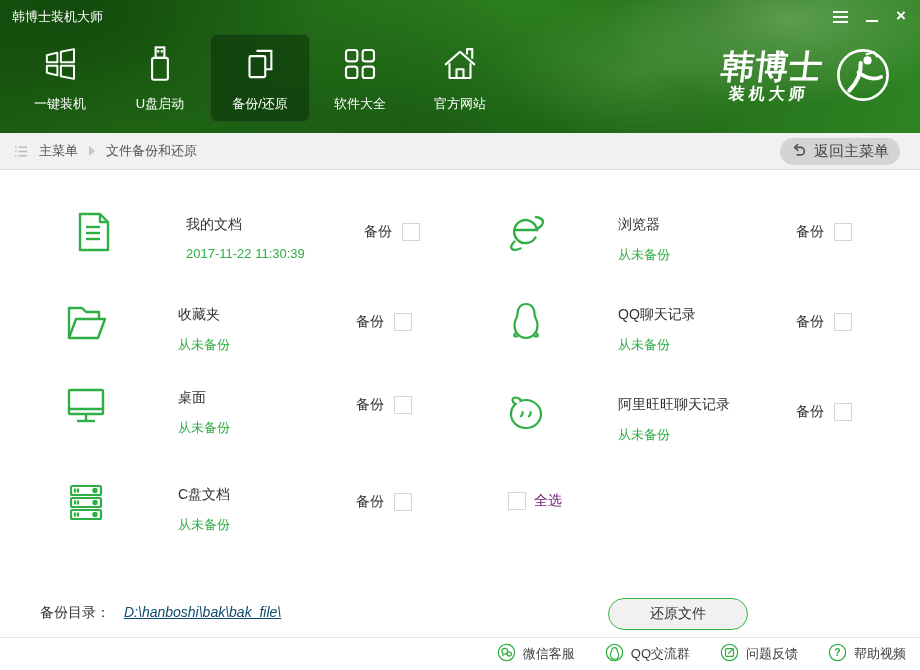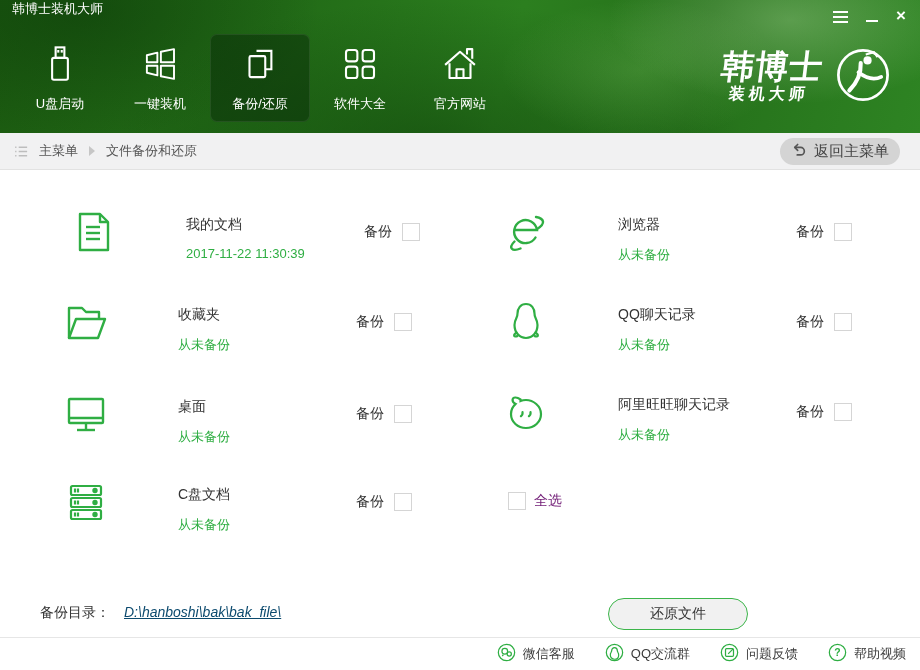--- a/index.html
+++ b/index.html
@@ -8,21 +8,21 @@
 
   
   .header { position:absolute; top:0; left:0; width:920px; height:133px;
     background:
       radial-gradient(ellipse 260px 120px at 790px 20px, rgba(210,245,190,0.30), transparent 70%),
       radial-gradient(ellipse 200px 100px at 640px 70px, rgba(150,220,120,0.22), transparent 70%),
       radial-gradient(ellipse 420px 200px at 430px 150px, rgba(12,60,8,0.55), transparent 75%),
       radial-gradient(ellipse 300px 160px at 80px 10px, rgba(10,55,8,0.5), transparent 80%),
       linear-gradient(105deg,#1b5a10 0%,#226b17 30%,#2c7f1f 55%,#25701a 75%,#2e8423 100%);
   }
-  .titlebar-title { position:absolute; left:12px; top:0; color:#fff; font-size:13px; }
+  .titlebar-title { position:absolute; left:12px; top:8px; color:#fff; font-size:13px; }
   .win-controls { position:absolute; right:14px; top:9px; display:flex; align-items:flex-start; gap:18px; }
   .wc-btn { cursor:pointer; }
   .hamburger { display:flex; flex-direction:column; gap:3px; padding-top:2px; }
   .hamburger i { display:block; width:15px; height:2px; background:#fff; }
   .minimize i { display:block; width:12px; height:2px; background:#fff; margin-top:11px; }
   .close-x { color:#fff; font-size:17px; font-weight:bold; line-height:14px; }
 
   .nav { position:absolute; left:10px; top:34px; display:flex; }
   .nav-item { width:100px; height:88px; display:flex; flex-direction:column; align-items:center;
     justify-content:center; gap:7px; color:#fff; font-size:13px; border-radius:7px; cursor:pointer; }
@@ -87,42 +87,42 @@
     <span class="wc-btn minimize">
         <i></i>
       </span>
     <span class="wc-btn close-x">×</span>
   </div>
 
   <div class="nav">
     <div class="nav-item">
       <span>
         <svg viewBox="0 0 48 48">
+            <g fill="none" stroke="#fff" stroke-width="2.2" stroke-linejoin="round">
+          <path d="M9 14 L21 11 V22 H9 Z"></path>
+              <path d="M25 10 L40 7 V22 H25 Z"></path>
+          <path d="M9 26 H21 V37 L9 34 Z"></path>
+              <path d="M25 26 H40 V41 L25 38 Z"></path>
+            </g>
+          </svg>
+      </span>
+      <span>一键装机</span>
+    </div>
+    <div class="nav-item">
+      <span>
+        <svg viewBox="0 0 48 48">
             <g fill="none" stroke="#fff" stroke-width="2.4">
           <rect x="15" y="17" width="18" height="25" rx="2"></rect>
               <rect x="19" y="5" width="10" height="12"></rect>
           <line x1="22" y1="8" x2="22" y2="11"></line>
               <line x1="26" y1="8" x2="26" y2="11"></line>
             </g>
           </svg>
       </span>
       <span>U盘启动</span>
-    </div>
-    <div class="nav-item">
-      <span>
-        <svg viewBox="0 0 48 48">
-            <g fill="none" stroke="#fff" stroke-width="2.2" stroke-linejoin="round">
-          <path d="M9 14 L21 11 V22 H9 Z"></path>
-              <path d="M25 10 L40 7 V22 H25 Z"></path>
-          <path d="M9 26 H21 V37 L9 34 Z"></path>
-              <path d="M25 26 H40 V41 L25 38 Z"></path>
-            </g>
-          </svg>
-      </span>
-      <span>一键装机</span>
     </div>
     <div class="nav-item selected">
       <span>
         <svg viewBox="0 0 48 48">
             <g fill="none" stroke="#fff" stroke-width="2.4">
           <rect x="12" y="15" width="18" height="24" rx="1.5"></rect>
               <path d="M20 9 h17 v21 h-7"></path>
             </g>
           </svg>
       </span>
@@ -272,21 +272,21 @@
         </svg>
     </span>
     <div class="item-title">QQ聊天记录</div>
     <div class="item-status">从未备份</div>
     <div class="backup-row">
         <span>备份</span>
       <span class="checkbox"></span>
       </div>
   </div>
 
-  <div class="item" style="left:40px; top:207px;text-align:right;">
+  <div class="item" style="left:40px; top:198px;text-align:right;">
     <span class="item-icon">
       <svg viewBox="0 0 48 48">
           <g fill="none" stroke="currentColor" stroke-width="2.4">
         <rect x="7" y="9" width="34" height="24" rx="1"></rect>
             <line x1="7" y1="28" x2="41" y2="28"></line>
         <line x1="24" y1="33" x2="24" y2="39"></line>
             <line x1="15" y1="40" x2="33" y2="40"></line>
           </g>
         </svg>
     </span>

